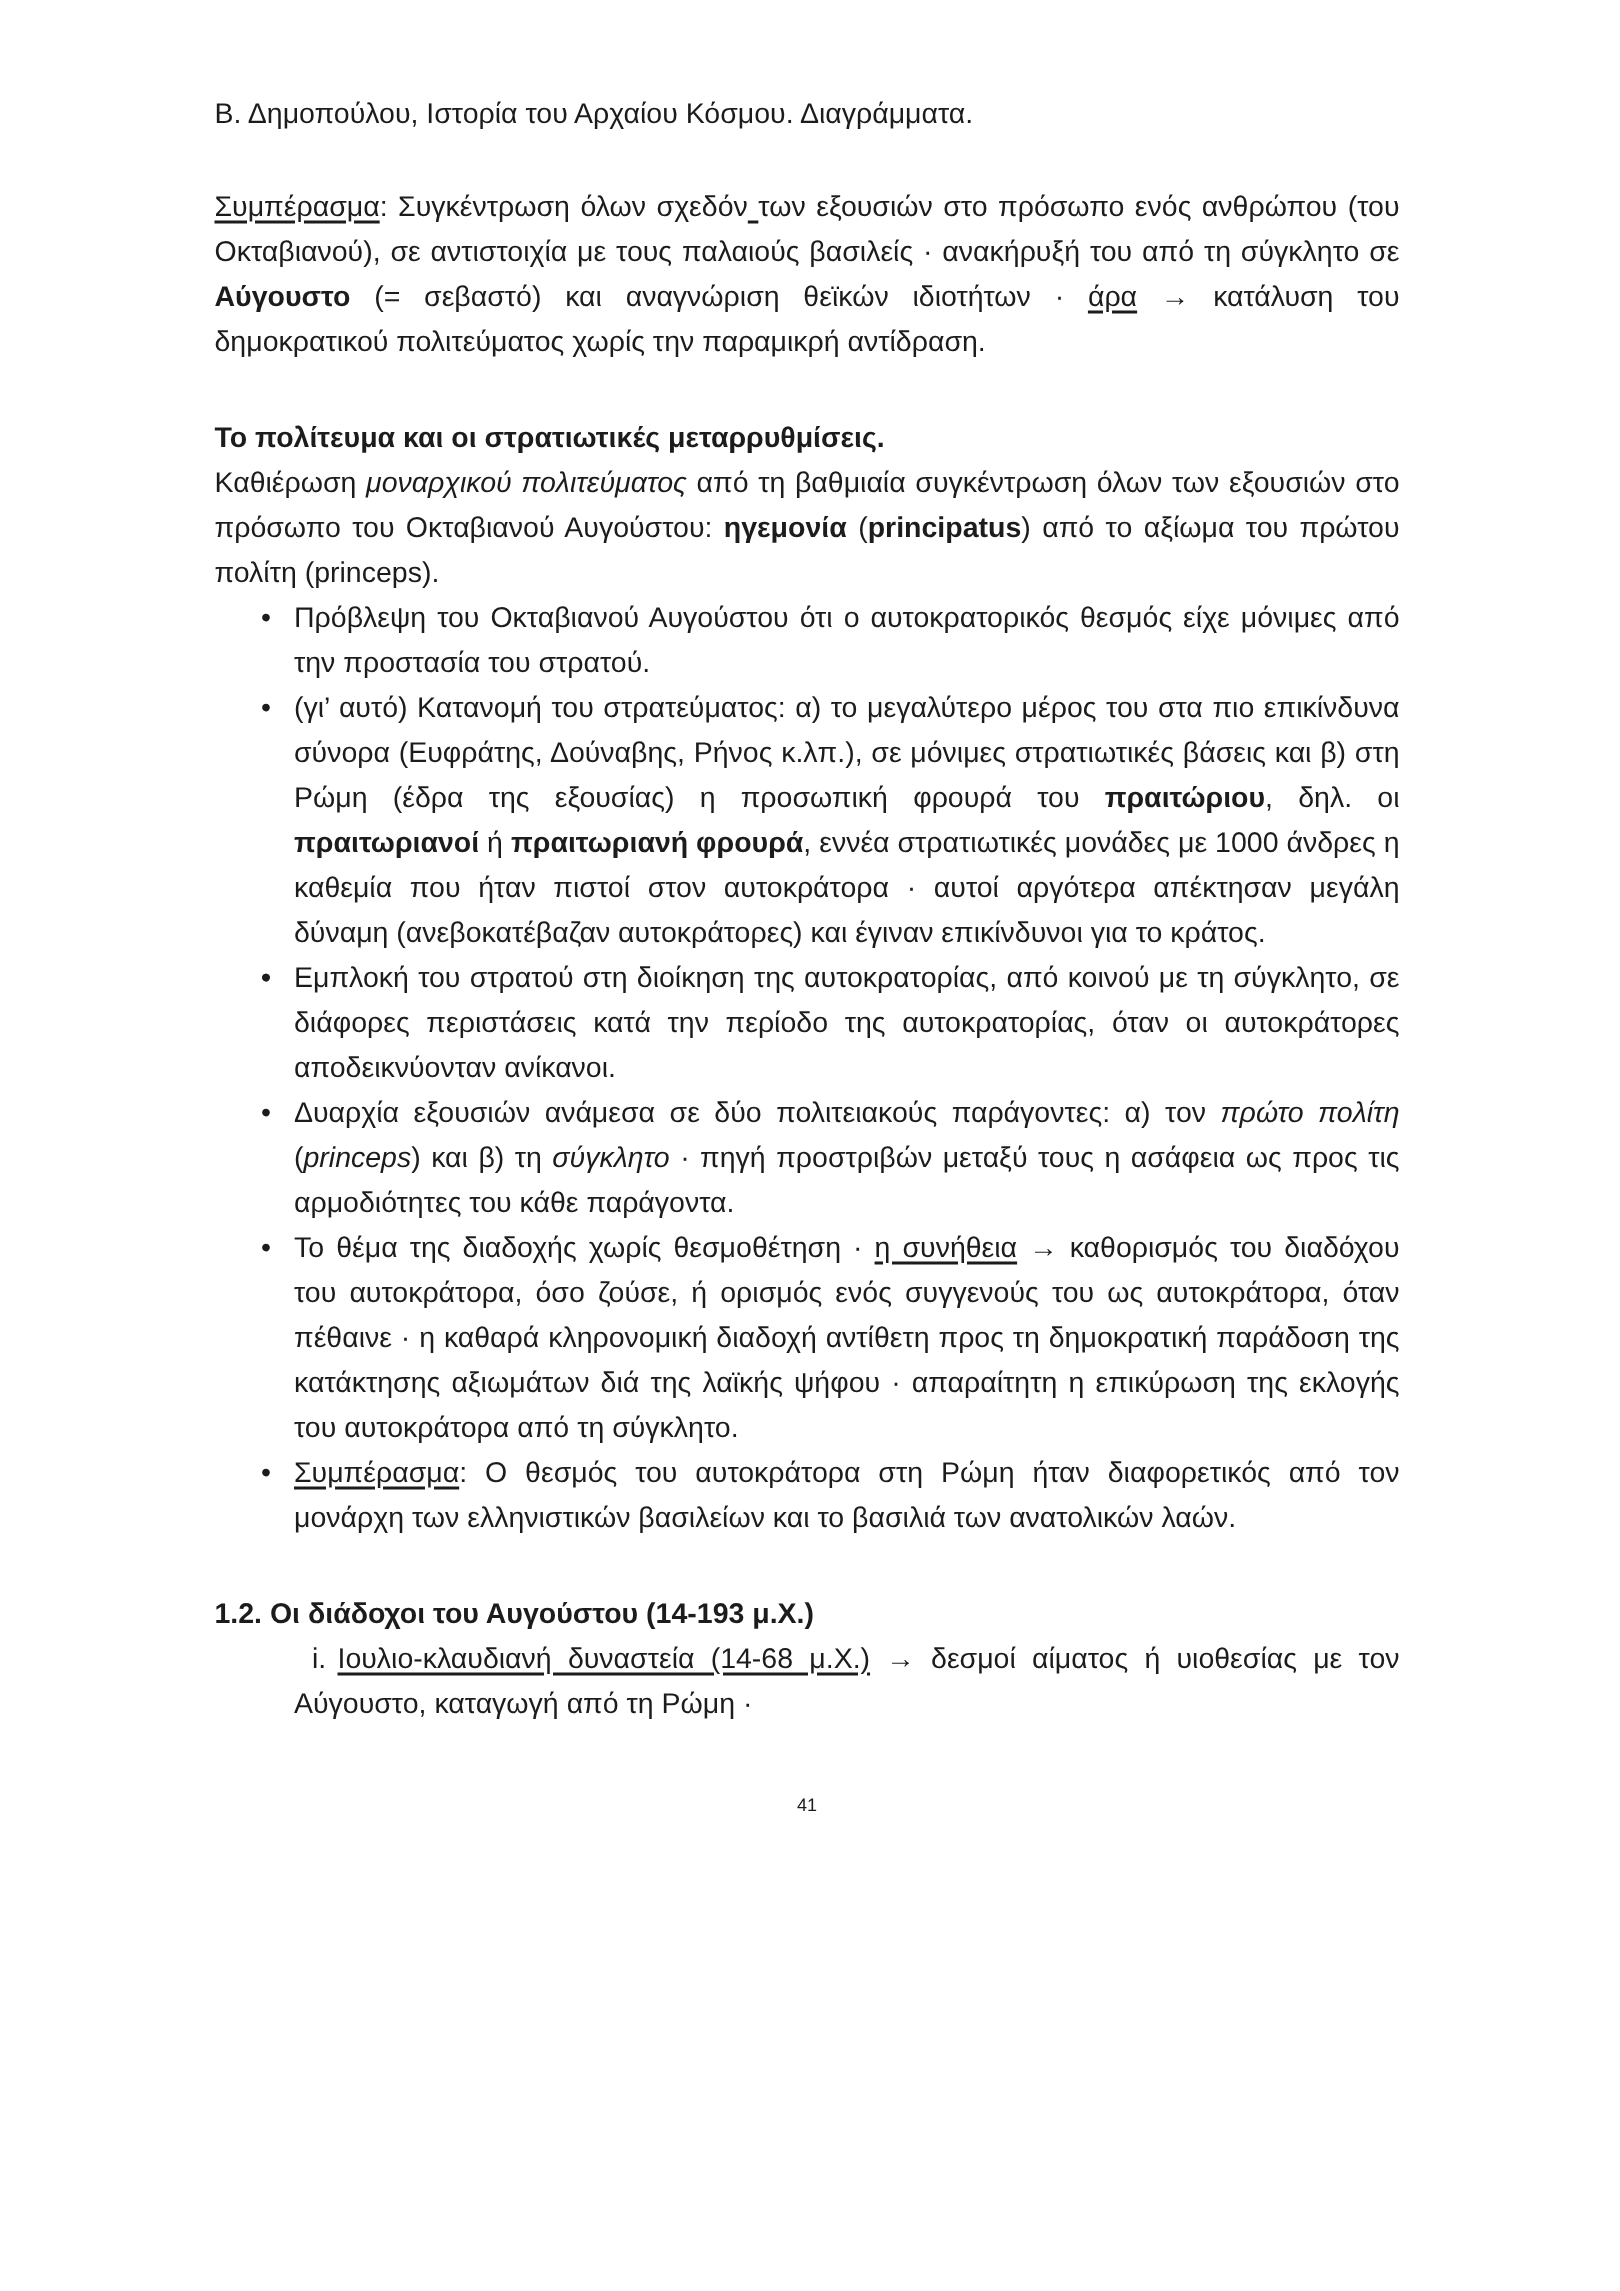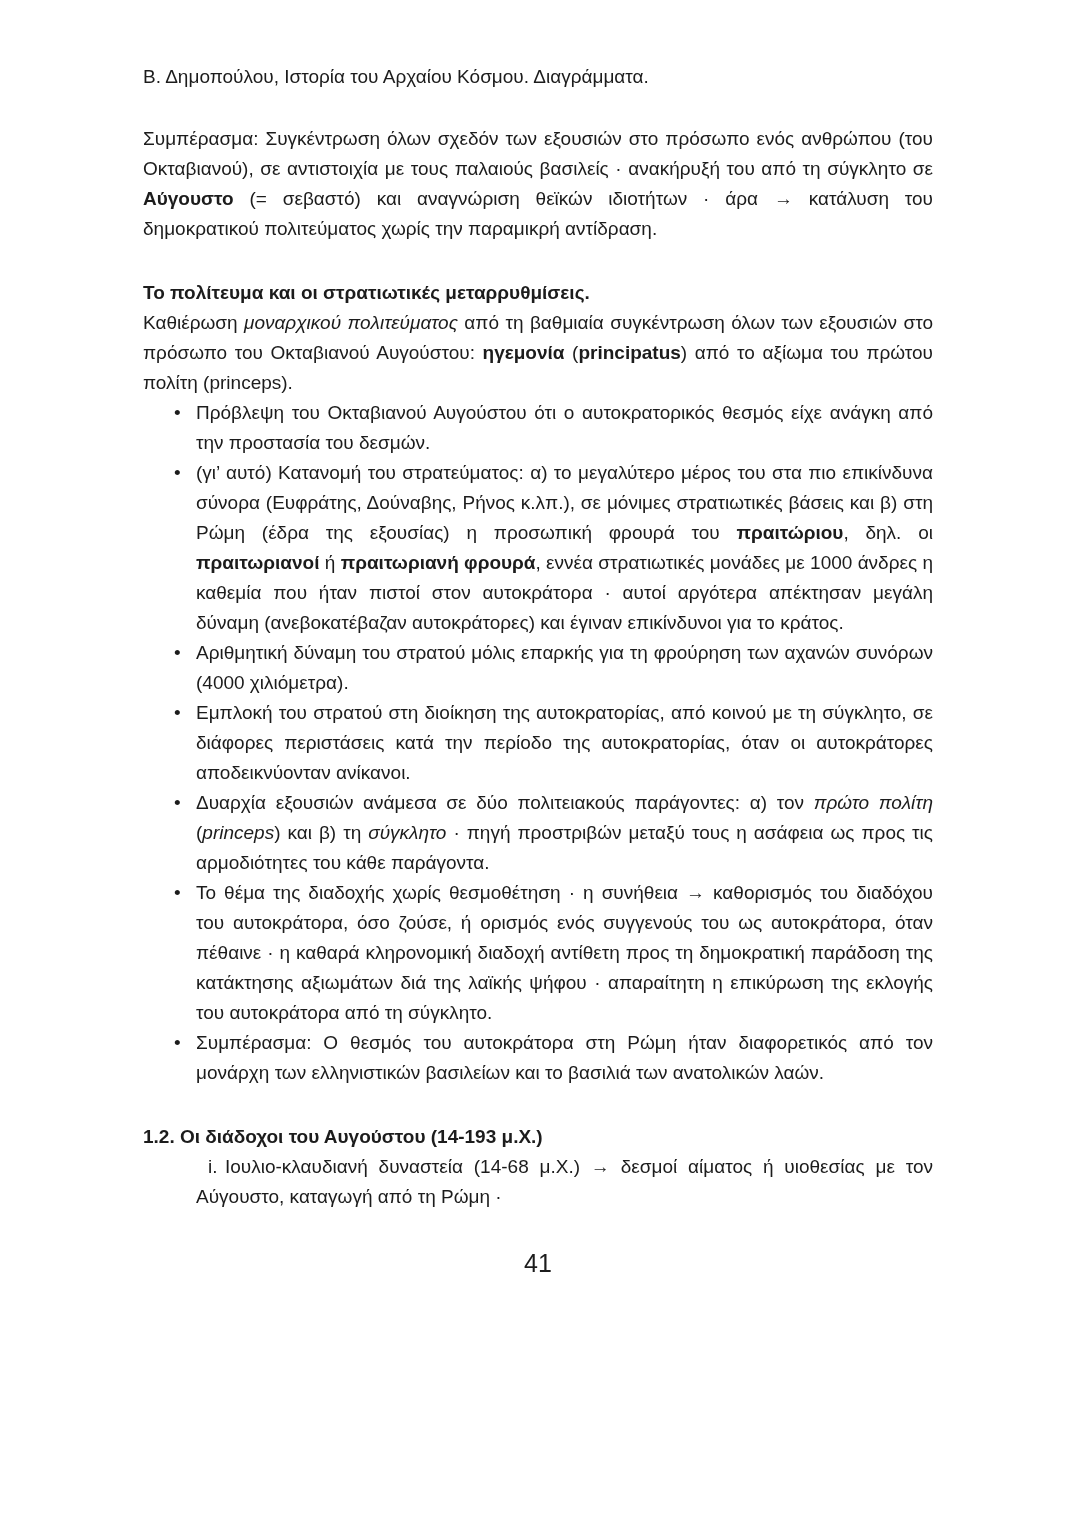--- a/index.html
+++ b/index.html
@@ -50,43 +50,44 @@
   }
   .numbered-item .marker {
     position: absolute;
     left: 65px;
     top: 0;
     text-indent: 0;
   }
   .run.b { font-weight: bold; }
   .run.i { font-style: italic; }
   .run.u {
+    text-decoration: underline;
     text-decoration-thickness: 1.5px;
     text-underline-offset: 3px;
   }
   .page-number {
-    font-size: 25px;
+    font-size: 12px;
     line-height: 30px;
     margin-top: 36px;
     text-align: center;
   }
 </style>
 </head>
 <body>
 
 <div class="page">
   <div class="doc-header">Β. Δημοπούλου, Ιστορία του Αρχαίου Κόσμου. Διαγράμματα.</div>
 
   <div>
       <div class="block paragraph"><span class="run u">Συμπέρασμα</span><span class="run">: Συγκέντρωση όλων σχεδόν</span><span class="run u"> </span><span class="run">των εξουσιών στο πρόσωπο ενός ανθρώπου (του Οκταβιανού), σε αντιστοιχία με τους παλαιούς βασιλείς · ανακήρυξή του από τη σύγκλητο σε </span><span class="run b">Αύγουστο</span><span class="run"> (= σεβαστό) και αναγνώριση θεϊκών ιδιοτήτων · </span><span class="run u">άρα</span><span class="run"> → κατάλυση του δημοκρατικού πολιτεύματος χωρίς την παραμικρή αντίδραση.</span></div>
       <div class="block heading"><span class="run b">Το πολίτευμα και οι στρατιωτικές μεταρρυθμίσεις.</span></div>
       <div class="block paragraph"><span class="run">Καθιέρωση </span><span class="run i">μοναρχικού πολιτεύματος</span><span class="run"> από τη βαθμιαία συγκέντρωση όλων των εξουσιών στο πρόσωπο του Οκταβιανού Αυγούστου: </span><span class="run b">ηγεμονία</span><span class="run"> (</span><span class="run b">principatus</span><span class="run">) από το αξίωμα του πρώτου πολίτη (princeps).</span></div>
-      <div class="block bullet-item"><span class="marker">•</span><span class="run">Πρόβλεψη του Οκταβιανού Αυγούστου ότι ο αυτοκρατορικός θεσμός είχε ανάγκη από την προστασία του δεσμών.</span></div>
+      <div class="block bullet-item"><span class="marker">•</span><span class="run">Πρόβλεψη του Οκταβιανού Αυγούστου ότι ο αυτοκρατορικός θεσμός είχε μόνιμες από την προστασία του στρατού.</span></div>
       <div class="block bullet-item"><span class="marker">•</span><span class="run">(γι’ αυτό) Κατανομή του στρατεύματος: α) το μεγαλύτερο μέρος του στα πιο επικίνδυνα σύνορα (Ευφράτης, Δούναβης, Ρήνος κ.λπ.), σε μόνιμες στρατιωτικές βάσεις και β) στη Ρώμη (έδρα της εξουσίας) η προσωπική φρουρά του </span><span class="run b">πραιτώριου</span><span class="run">, δηλ. οι </span><span class="run b">πραιτωριανοί</span><span class="run"> ή </span><span class="run b">πραιτωριανή φρουρά</span><span class="run">, εννέα στρατιωτικές μονάδες με 1000 άνδρες η καθεμία που ήταν πιστοί στον αυτοκράτορα · αυτοί αργότερα απέκτησαν μεγάλη δύναμη (ανεβοκατέβαζαν αυτοκράτορες) και έγιναν επικίνδυνοι για το κράτος.</span></div>
-      <div class="block bullet-item"><span class="marker">•</span><span class="run">Αριθμητική δύναμη του στρατού μόλις επαρκής για τη φρούρηση των αχανών συνόρων (4000 χιλιόμετρα).</span></div>
+      <div class="block bullet-item"><span class="marker">•</span></div>
       <div class="block bullet-item"><span class="marker">•</span><span class="run">Εμπλοκή του στρατού στη διοίκηση της αυτοκρατορίας, από κοινού με τη σύγκλητο, σε διάφορες περιστάσεις κατά την περίοδο της αυτοκρατορίας, όταν οι αυτοκράτορες αποδεικνύονταν ανίκανοι.</span></div>
       <div class="block bullet-item"><span class="marker">•</span><span class="run">Δυαρχία εξουσιών ανάμεσα σε δύο πολιτειακούς παράγοντες: α) τον </span><span class="run i">πρώτο πολίτη</span><span class="run"> (</span><span class="run i">princeps</span><span class="run">) και β) τη </span><span class="run i">σύγκλητο</span><span class="run"> · πηγή προστριβών μεταξύ τους η ασάφεια ως προς τις αρμοδιότητες του κάθε παράγοντα.</span></div>
       <div class="block bullet-item"><span class="marker">•</span><span class="run">Το θέμα της διαδοχής χωρίς θεσμοθέτηση ·  </span><span class="run u">η συνήθεια</span><span class="run"> → καθορισμός του διαδόχου του αυτοκράτορα, όσο ζούσε, ή ορισμός ενός συγγενούς του ως αυτοκράτορα, όταν πέθαινε · η καθαρά κληρονομική διαδοχή αντίθετη προς τη δημοκρατική παράδοση της κατάκτησης αξιωμάτων διά της λαϊκής ψήφου · απαραίτητη η επικύρωση της εκλογής του αυτοκράτορα από τη σύγκλητο.</span></div>
       <div class="block bullet-item"><span class="marker">•</span><span class="run u">Συμπέρασμα</span><span class="run">: Ο θεσμός του αυτοκράτορα στη Ρώμη ήταν διαφορετικός από τον μονάρχη των ελληνιστικών βασιλείων και το βασιλιά των ανατολικών λαών.</span></div>
       <div class="block heading spaced"><span class="run b">1.2. Οι διάδοχοι του Αυγούστου (14-193 μ.Χ.)</span></div>
       <div class="block numbered-item"><span class="marker">i.</span><span class="run u">Ιουλιο-κλαυδιανή δυναστεία (14-68 μ.Χ.)</span><span class="run"> → δεσμοί αίματος ή υιοθεσίας με τον Αύγουστο, καταγωγή από τη Ρώμη ·</span></div>
     </div>
 
   <div class="page-number">41</div>
 </div>

